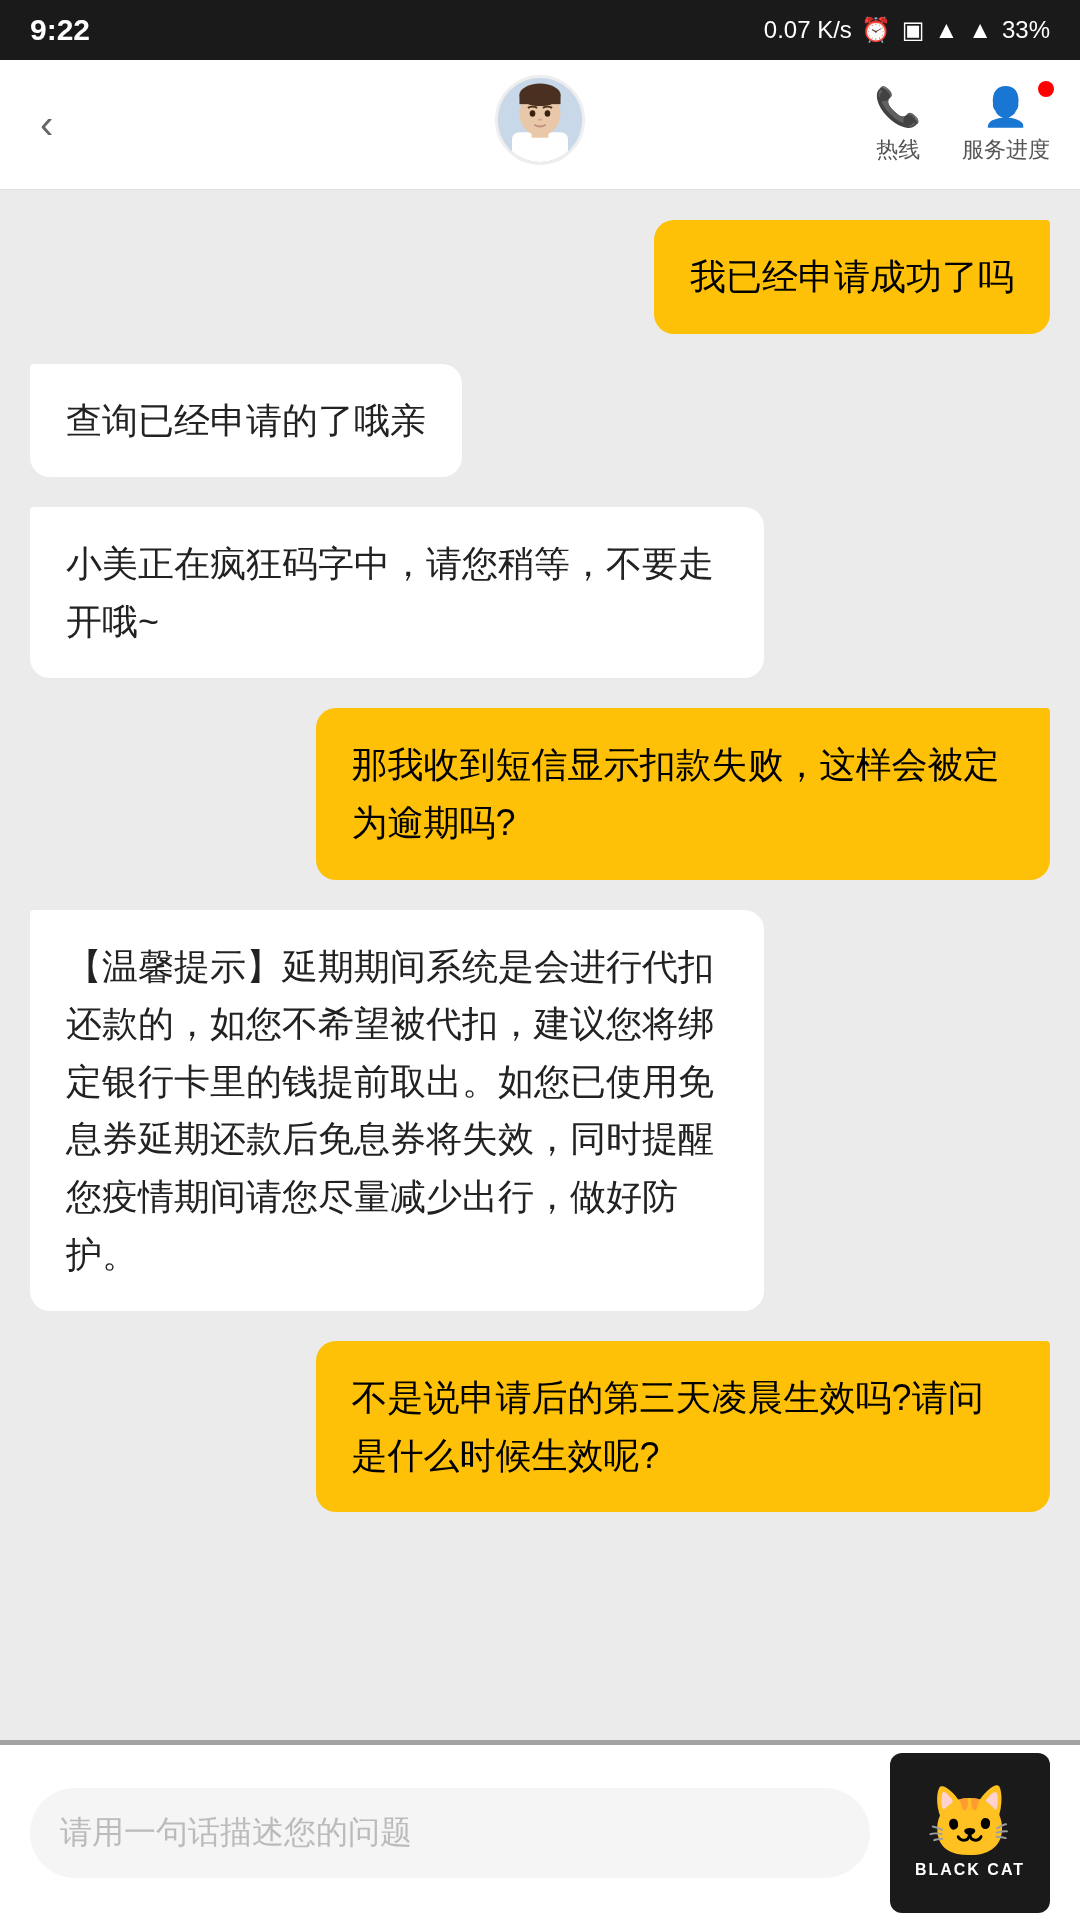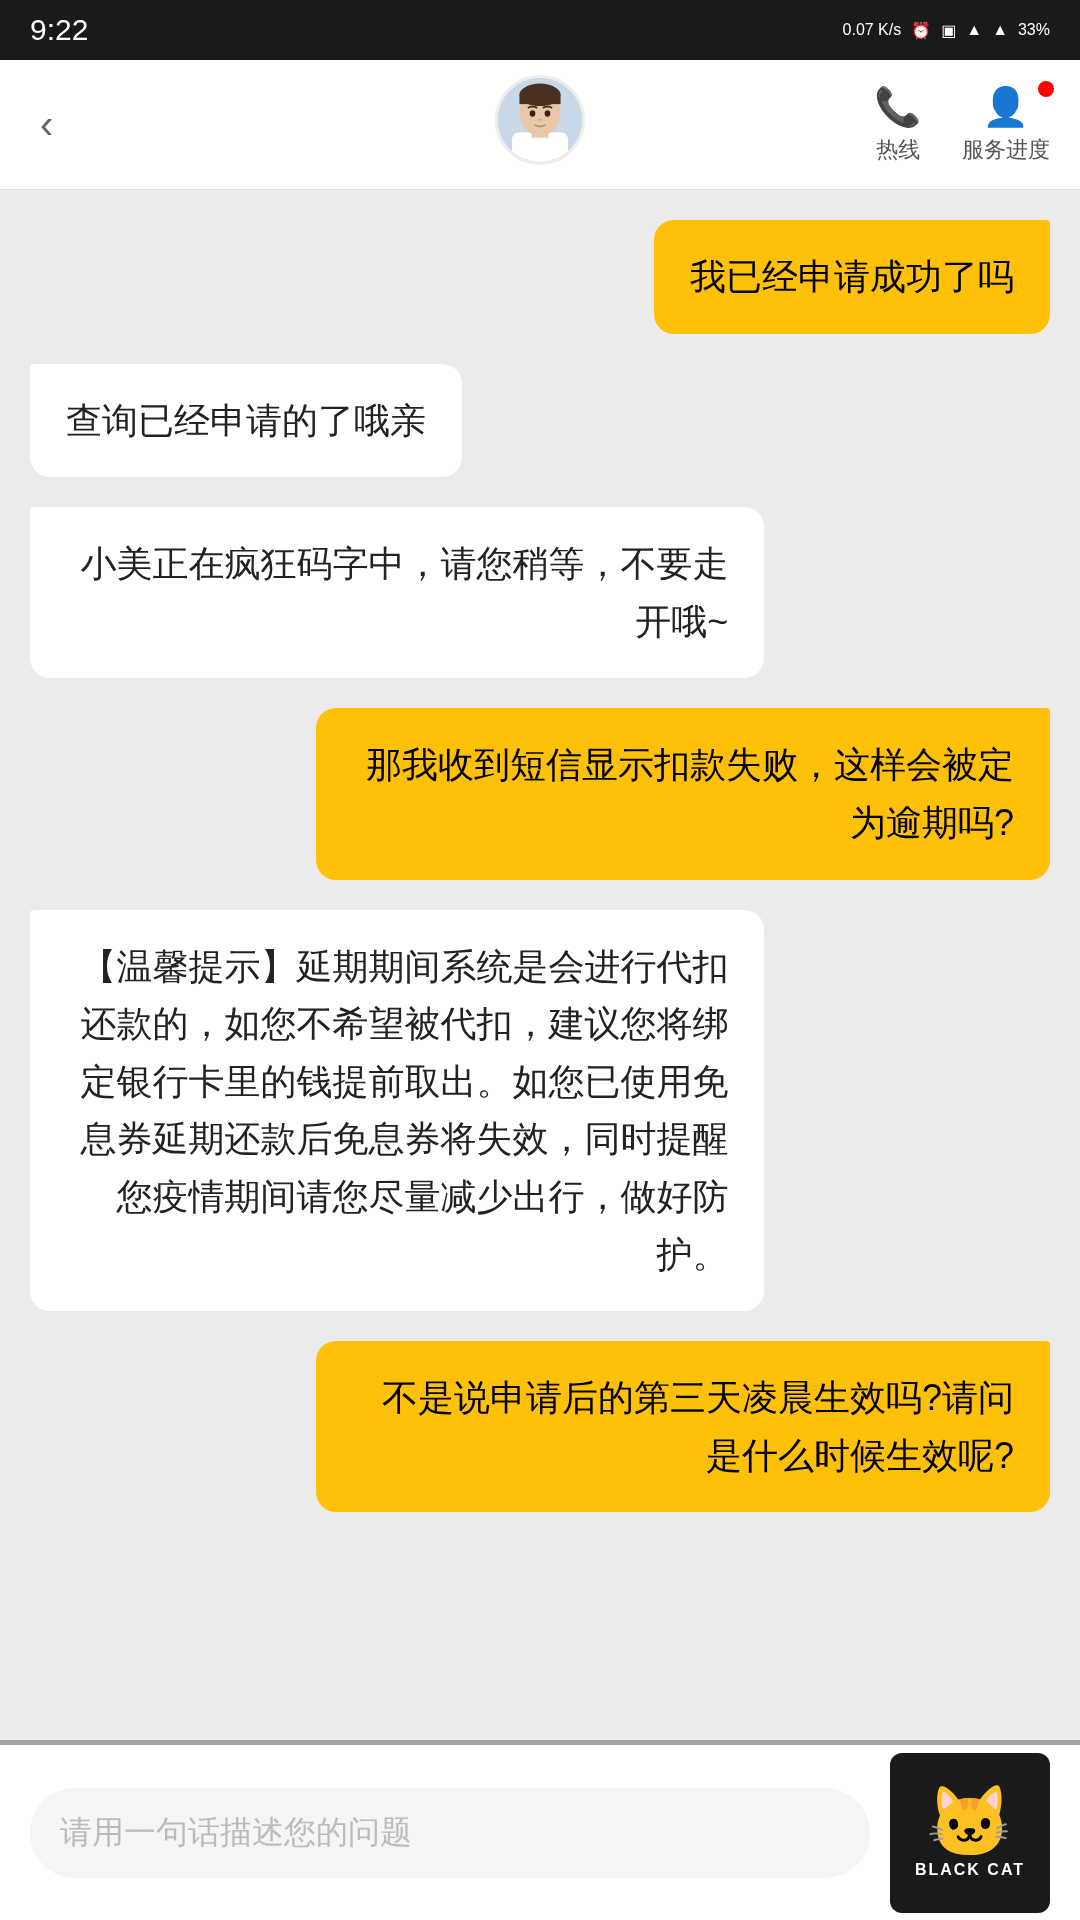--- a/index.html
+++ b/index.html
@@ -27,29 +27,29 @@
       align-items: center;
       justify-content: space-between;
       padding: 0 30px;
       color: white;
       font-size: 28px;
     }
 
     .status-left {
       display: flex;
       gap: 16px;
-      font-weight: 400;
+      font-weight: 700;
       font-size: 30px;
     }
 
     .status-right {
       display: flex;
-      align-items: flex-start;
+      align-items: flex-end;
       gap: 10px;
-      font-size: 16px;
+      font-size: 24px;
     }
 
     
     .header {
       width: 100%;
       height: 130px;
       background: white;
       display: flex;
       align-items: center;
       justify-content: space-between;
@@ -122,21 +122,20 @@
       padding: 30px 30px 200px 30px;
       display: flex;
       flex-direction: column;
       gap: 30px;
     }
 
     
     .message-row {
       display: flex;
       width: 100%;
-      text-align: right;
     }
 
     .message-row.user {
       justify-content: flex-end;
     }
 
     .message-row.agent {
       justify-content: flex-start;
     }
 

